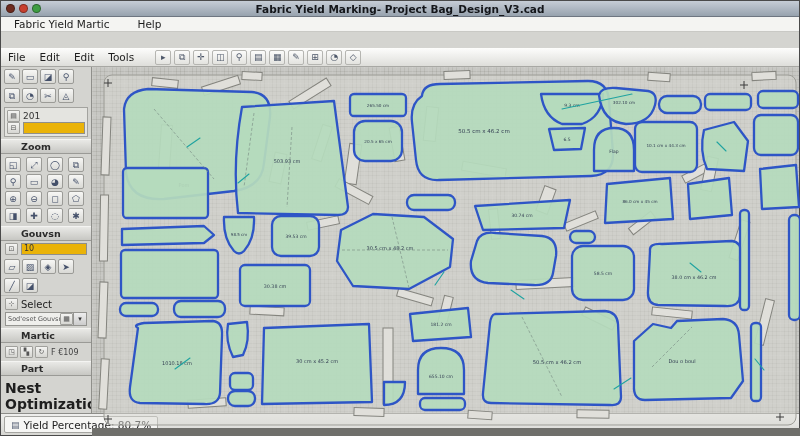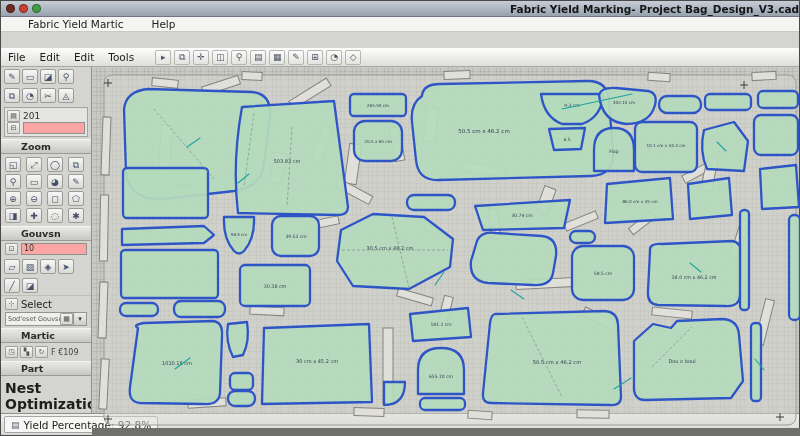--- a/index.html
+++ b/index.html
@@ -2,38 +2,38 @@
 <html><head>
 <meta charset="utf-8">
 <style>
   html,body{margin:0;padding:0;}
   body{width:800px;height:436px;overflow:hidden;font-family:"DejaVu Sans","Liberation Sans",sans-serif;background:#888;}
   .window{width:800px;height:436px;display:flex;flex-direction:column;border:1px solid #4a4a4a;box-sizing:border-box;background:#d4d4d0;}
   
   .titlebar{height:15px;background:linear-gradient(#c6cdd6,#97a2ae);display:flex;align-items:center;position:relative;border-bottom:1px solid #6e7681;flex:0 0 auto;}
   .lights{display:flex;gap:4px;margin-left:5px;}
   .light{width:9px;height:9px;border-radius:50%;border:1px solid rgba(0,0,0,.35);box-sizing:border-box;}
-  .title-text{position:absolute;left:0;right:0;text-align:right;font-size:10.5px;font-weight:bold;color:#14161a;}
-  
-  .menubar1{height:14px;background:#f4f4f2;border-bottom:1px solid #c9c9c5;display:flex;align-items:center;gap:14px;padding:0 20px;font-size:10.5px;color:#1c1c1c;flex:0 0 auto;}
+  .title-text{position:absolute;left:0;right:0;text-align:center;font-size:10.5px;font-weight:bold;color:#14161a;}
+  
+  .menubar1{height:14px;background:#f4f4f2;border-bottom:1px solid #c9c9c5;display:flex;align-items:center;gap:14px;padding:0 6px;font-size:10.5px;color:#1c1c1c;flex:0 0 auto;}
   .menubar2{height:18px;background:linear-gradient(#fdfdfc,#dededa);border-bottom:1px solid #a8a8a4;display:flex;align-items:center;font-size:10.5px;color:#1c1c1c;flex:0 0 auto;margin-top:16px;}
   .menu-item{padding:0 7px;cursor:default;}
   .tb-icons{display:flex;gap:3px;margin-left:14px;align-items:center;}
   .tb-icon{width:14px;height:13px;font-size:9px;line-height:13px;text-align:center;color:#4c5668;background:linear-gradient(#fbfbfa,#e3e3df);border:1px solid #b5b5b1;border-radius:2px;}
   
   .main{flex:1 1 auto;display:flex;min-height:0;}
   .sidebar{width:90px;flex:0 0 90px;background:#d4d4d0;border-right:1px solid #8f8f8b;font-size:10px;color:#222;overflow:hidden;}
   .icon-row{display:flex;flex-wrap:wrap;gap:2px;padding:2px 3px;}
   .tool-icon{width:16px;height:15px;font-size:9px;line-height:15px;text-align:center;color:#44506a;background:linear-gradient(#f7f7f5,#d9d9d5);border:1px solid #9b9b97;border-radius:2px;box-sizing:border-box;}
   .panel{margin:2px 3px;border:1px solid #a3a39f;background:#e4e4e0;padding:2px;}
   .panel-row{display:flex;align-items:center;gap:3px;height:12px;font-size:9px;color:#333;}
   .mini-icon{width:11px;height:10px;font-size:7px;line-height:10px;text-align:center;color:#555;background:linear-gradient(#f4f4f2,#d6d6d2);border:1px solid #a0a09c;border-radius:1px;}
   .section-hdr{height:13px;line-height:13px;padding:0 20px;font-weight:bold;font-size:9.5px;color:#2b2b2b;background:linear-gradient(#e9e9e6,#c7c7c3);border-top:1px solid #f4f4f2;border-bottom:1px solid #9a9a96;}
   .zoom-grid{display:grid;grid-template-columns:repeat(4,1fr);gap:2px;padding:3px 4px;}
-  .field{height:10px;flex:1;background:#fca5a5;border:1px solid #8f8f8b;font-size:8px;line-height:10px;padding:0 2px;color:#333;}
+  .field{height:10px;flex:1;background:#eab308;border:1px solid #8f8f8b;font-size:8px;line-height:10px;padding:0 2px;color:#333;}
   .select-row{display:flex;align-items:center;gap:3px;padding:2px 4px;border-top:1px solid #bdbdb9;}
   .select-label{font-weight:normal;font-size:10px;}
   .combo{display:flex;align-items:center;margin:0 4px 2px 4px;border:1px solid #949490;background:#efefec;height:12px;}
   .combo-text{flex:1;font-size:6.5px;color:#555;padding:0 2px;white-space:nowrap;overflow:hidden;}
   .combo-btn{width:12px;height:12px;background:linear-gradient(#eee,#ccc);border-left:1px solid #949490;font-size:7px;line-height:12px;text-align:center;color:#333;}
   .rotate-row{display:flex;align-items:center;gap:3px;padding:3px 4px;font-size:8px;color:#444;}
   .nest-label{padding:4px 4px;font-size:14px;color:#1e1e1e;font-weight:bold;}
   
   .canvas{flex:1 1 auto;position:relative;background-color:#c7c7c3;
     background-image:
@@ -318,17 +318,17 @@
           <path d="M663 292 L672 303" class="mk-teal"></path>
           <path d="M352 205 L343 218" class="mk-teal"></path>
           <path d="M625 75 L634 84" class="mk-teal"></path>
         </svg>
     </div>
   </div>
 
   <div class="statusbar">
     <div class="status-chip">
       <span class="status-icon">▤</span>
-      <span>Yield Percentage: 92.8%</span>
+      <span>Yield Percentage: 80.7%</span>
     </div>
   </div>
 
 </div>
 
 </body></html>

